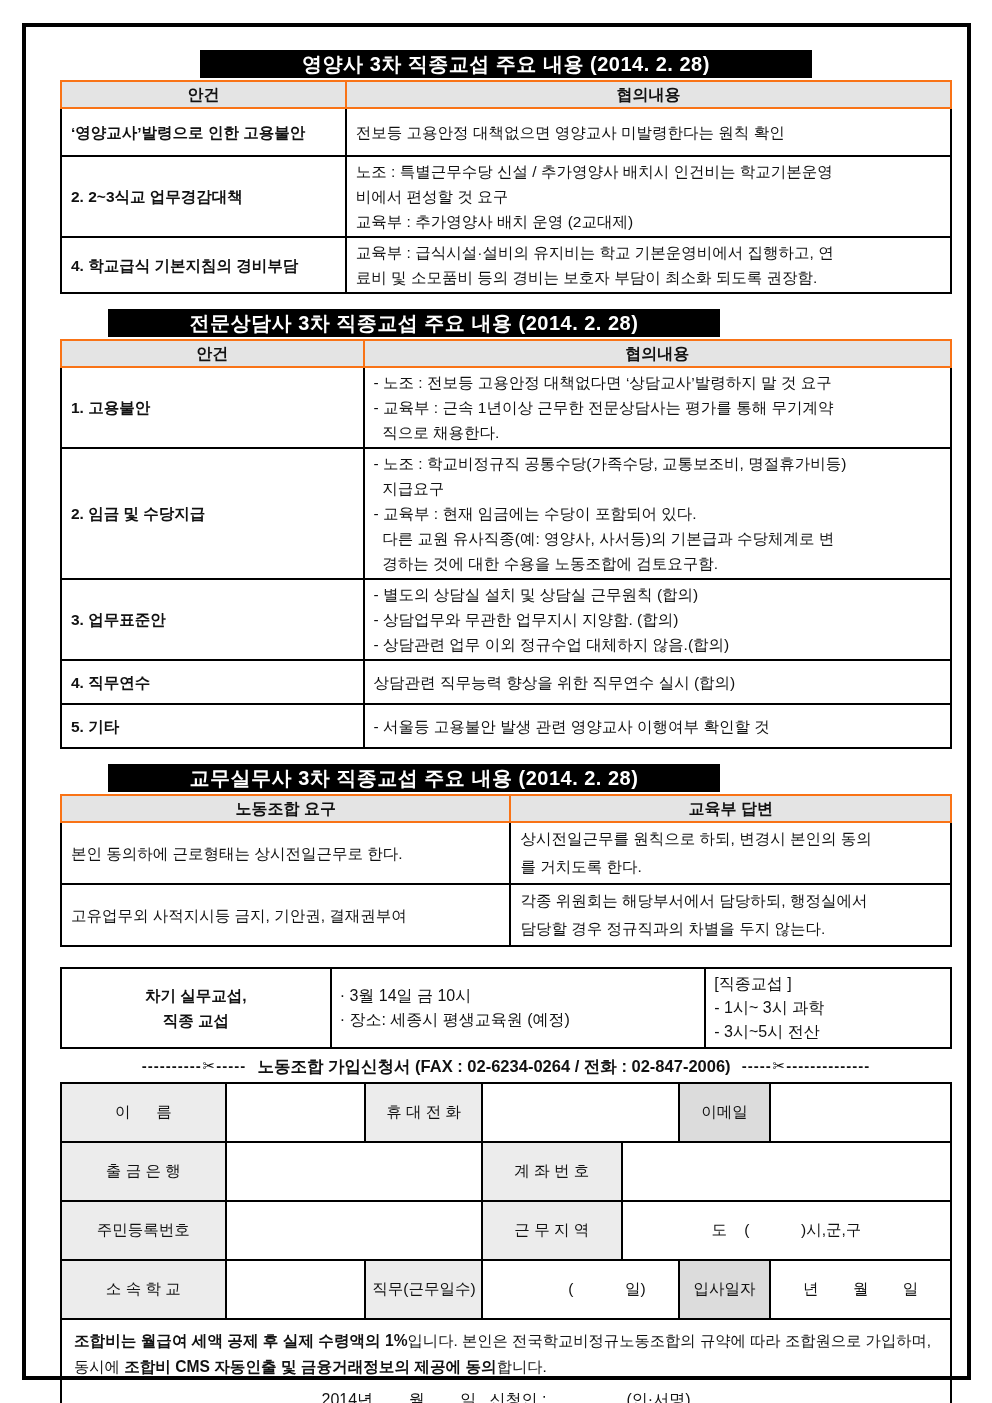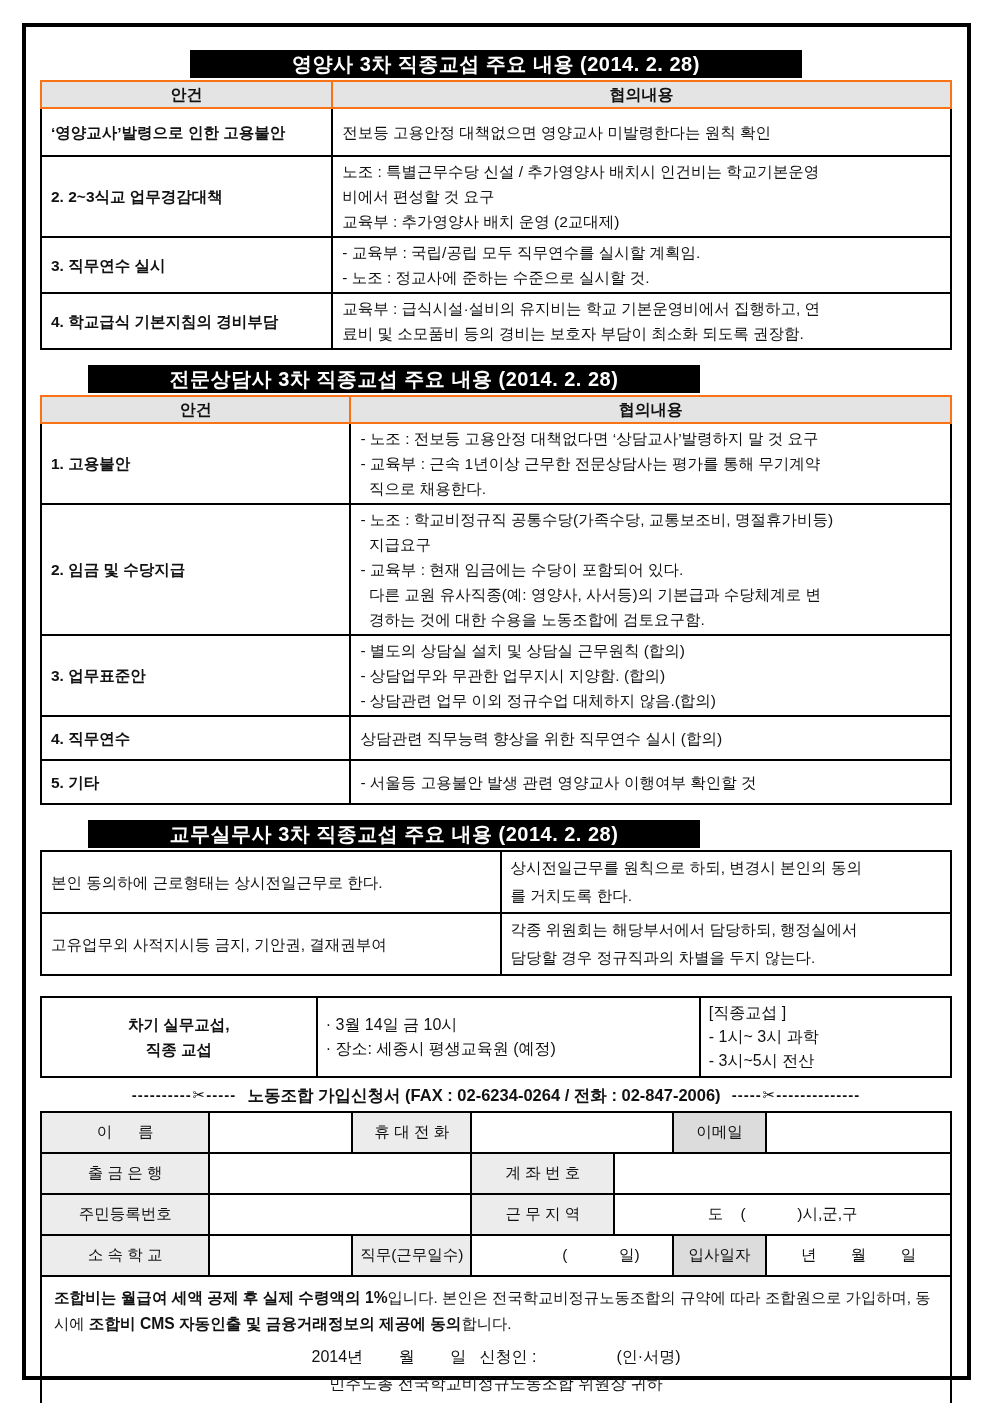--- a/index.html
+++ b/index.html
@@ -4,21 +4,21 @@
 <style>
   * { margin:0; padding:0; box-sizing:border-box; }
   html,body { background:#ffffff; }
   body {
     width:992px; height:1403px; position:relative;
     font-family:"Liberation Sans","DejaVu Sans",sans-serif;
     color:#111; -webkit-font-smoothing:antialiased;
   }
   .frame {
     position:absolute; left:22px; top:23px; width:949px; height:1357px;
-    border:4px solid #000; background:#fff;
+    border:4px solid #000; background:#fff;padding-left:20px;
   }
   .content { padding:23px 15px 0 14px; }
 
   .banner {
     width:612px; margin:0 auto 2px auto; background:#000; color:#fff;
     text-align:center; font-weight:bold; font-size:20px; line-height:28px;
     letter-spacing:0.5px;
   }
   .doc-table { width:100%; border-collapse:collapse; table-layout:fixed; }
   .doc-table th {
@@ -46,21 +46,21 @@
 
   .cutline {
     margin-top:7px; display:flex; align-items:center; justify-content:center;
     font-size:15px; line-height:20px; white-space:pre;
   }
   .cutline .dashes { font-weight:bold; letter-spacing:1px; }
   .cutline .cut-label { font-weight:bold; font-size:16.5px; padding:0 6px; }
   .cutline .scissor { font-size:15px; padding:0 1px; }
 
   .form-table { width:100%; border-collapse:collapse; table-layout:fixed; }
-  .form-table td { border:2px solid #000; height:41px; font-size:15.5px; vertical-align:middle; padding:2px 6px; }
+  .form-table td { border:2px solid #000; height:59px; font-size:15.5px; vertical-align:middle; padding:2px 6px; }
   .form-table td.flabel { background:#ececec; text-align:center; white-space:pre; }
   .form-table td.flabel-dark { background:#dcdcdc; }
   .stack-up { margin-top:-2px; }
   .small-label { font-size:14.5px; }
   .val-center { text-align:center; white-space:pre; }
   .val-right { text-align:right; white-space:pre; padding-right:10px; }
 
   .note-cell { padding:8px 12px 6px 12px !important; height:auto !important; }
   .note-para { font-size:15.3px; line-height:26px; text-align:left; }
   .note-para b { font-size:15.6px;text-align:center; }
@@ -88,25 +88,20 @@
         <td class="agenda">‘영양교사’발령으로 인한 고용불안</td>
         <td class="pre">전보등 고용안정 대책없으면 영양교사 미발령한다는 원칙 확인</td>
       </tr>
       <tr>
         <td class="agenda">2. 2~3식교 업무경감대책</td>
         <td class="pre">노조 : 특별근무수당 신설 / 추가영양사 배치시 인건비는 학교기본운영
 비에서 편성할 것 요구
 교육부 : 추가영양사 배치 운영 (2교대제)</td>
       </tr>
       <tr>
-        <td class="agenda">3. 직무연수 실시</td>
-        <td class="pre">- 교육부 : 국립/공립 모두 직무연수를 실시할 계획임.
-- 노조 : 정교사에 준하는 수준으로 실시할 것.</td>
-      </tr>
-      <tr>
         <td class="agenda">4. 학교급식 기본지침의 경비부담</td>
         <td class="pre">교육부 : 급식시설·설비의 유지비는 학교 기본운영비에서 집행하고, 연
 료비 및 소모품비 등의 경비는 보호자 부담이 최소화 되도록 권장함.</td>
       </tr>
     </tbody>
       </table>
 
     <div class="banner sec-gap">전문상담사 3차 직종교섭 주요 내용 (2014. 2. 28)</div>
     <table class="doc-table">
       <colgroup>
@@ -149,20 +144,24 @@
     </tbody>
       </table>
 
     <div class="banner sec-gap">교무실무사 3차 직종교섭 주요 내용 (2014. 2. 28)</div>
     <table class="doc-table t3">
       <colgroup>
           <col style="width:50.5%">
           <col style="width:49.5%">
         </colgroup>
       <tbody>
+          <tr>
+        <th>노동조합 요구</th>
+        <th>교육부 답변</th>
+      </tr>
       <tr class="t3-r">
         <td class="agenda">본인 동의하에 근로형태는 상시전일근무로 한다.</td>
         <td class="pre">상시전일근무를 원칙으로 하되, 변경시 본인의 동의
 를 거치도록 한다.</td>
       </tr>
       <tr class="t3-r">
         <td class="agenda">고유업무외 사적지시등 금지, 기안권, 결재권부여</td>
         <td class="pre">각종 위원회는 해당부서에서 담당하되, 행정실에서
 담당할 경우 정규직과의 차별을 두지 않는다.</td>
       </tr>

